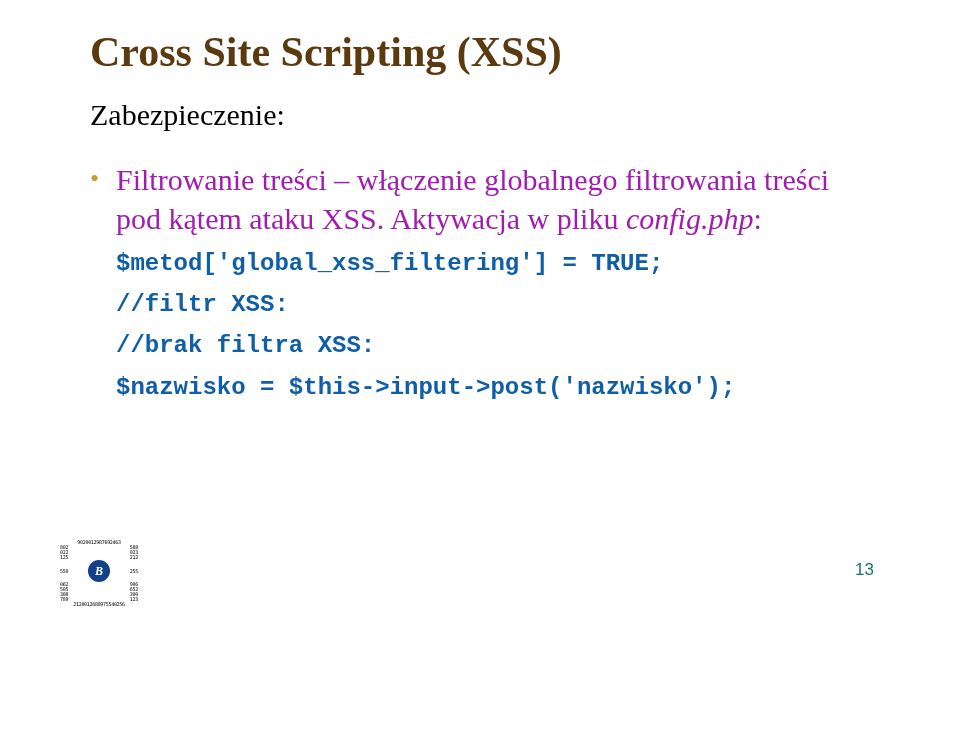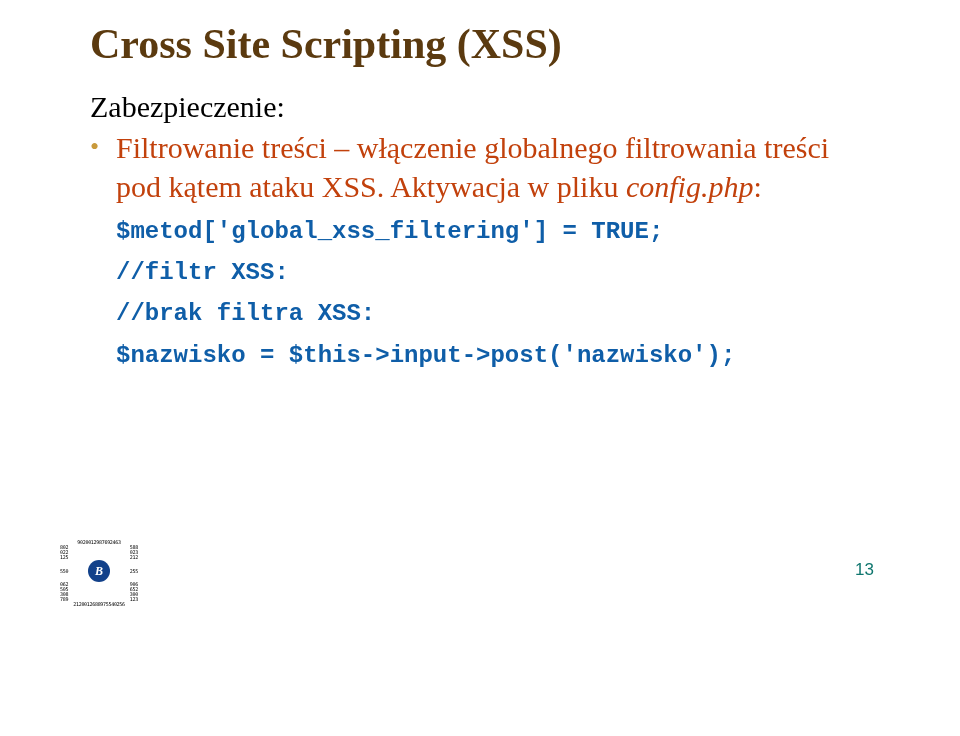--- a/index.html
+++ b/index.html
@@ -1,21 +1,21 @@
 <!DOCTYPE html>
 <html><head>
 <meta charset="utf-8">
 <style>
   * { margin: 0; padding: 0; box-sizing: border-box; }
   html, body { width: 960px; height: 736px; background: #fff; font-family: Georgia, 'Times New Roman', serif; color: #000; }
-  .slide { width: 960px; height: 620px; position: relative; padding: 20px 90px 0 90px; }
+  .slide { width: 960px; height: 620px; position: relative; padding: 28px 90px 0 90px; }
   .title { font-size: 42px; font-weight: bold; color: #5b3a0f; margin-bottom: 22px; }
-  .subtitle { font-size: 30px; color: #000; margin-bottom: 4px; }
+  .subtitle { font-size: 30px; color: #000; margin-bottom: 28px; }
   .bullets { list-style: none; }
-  .bullet { position: relative; padding-left: 26px; font-size: 30px; color: #c2410c; line-height: 1.3; margin-bottom: 10px; }
+  .bullet { position: relative; padding-left: 26px; font-size: 30px; color: #a21caf; line-height: 1.3; margin-bottom: 10px; }
   .bullet::before { content: "•"; position: absolute; left: 0; top: 2px; color: #c99a3c; font-size: 26px; }
   .italic { font-style: italic; }
   .code { font-family: "Courier New", monospace; font-size: 24px; color: #0f5ea8; font-weight: bold; margin: 2px 0 10px 26px; line-height: 1.3; }
   .footer { position: absolute; left: 0; bottom: 30px; width: 960px; display: flex; align-items: center; justify-content: flex-start; padding: 0 88px 0 60px; }
   .barcode { width: 78px; height: 50px; margin-right: 22px; display: flex; flex-direction: column; justify-content: space-between; }
   .barcode-row { display: flex; justify-content: space-between; }
   .bc-left, .bc-right { font-family: monospace; font-size: 5px; line-height: 1; letter-spacing: -0.3px; color: #000; white-space: pre; }
   .bc-circle { width: 22px; height: 22px; border-radius: 50%; background: #12418a; display: flex; align-items: center; justify-content: center; flex-shrink: 0; }
   .bc-b { color: #fff; font-family: Georgia, serif; font-weight: bold; font-size: 12px; font-style: italic; }
   .footer-text { font-size: 17px; color: #777; font-family: Arial, sans-serif; flex: 1; }

